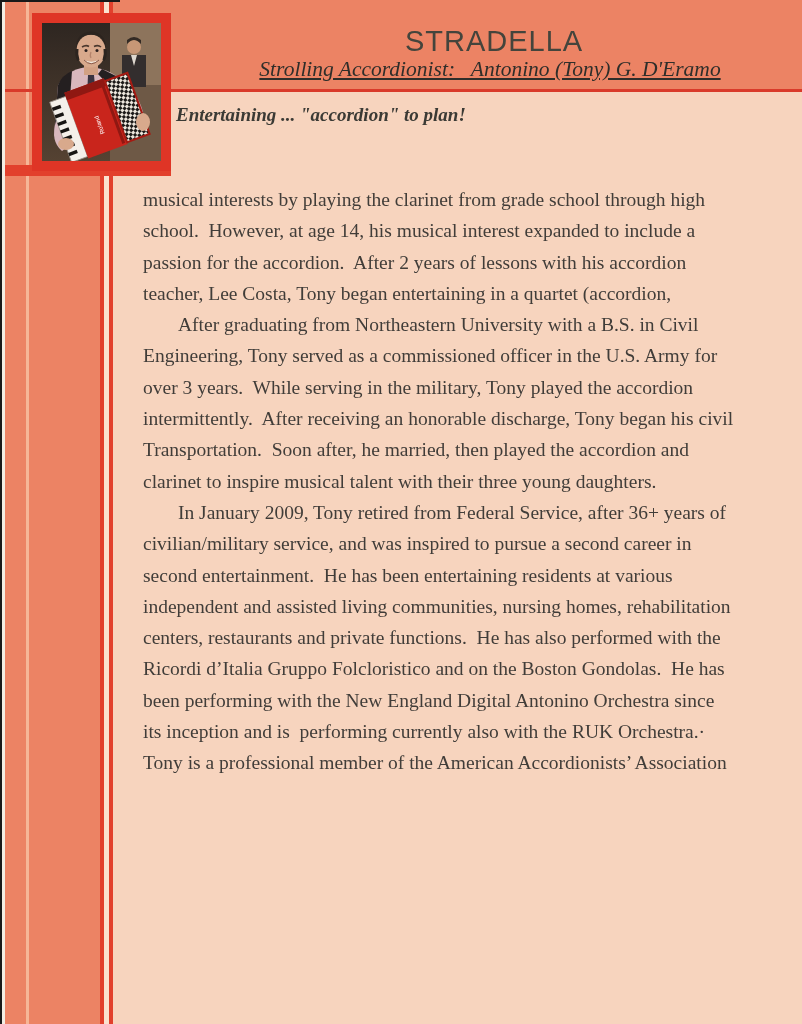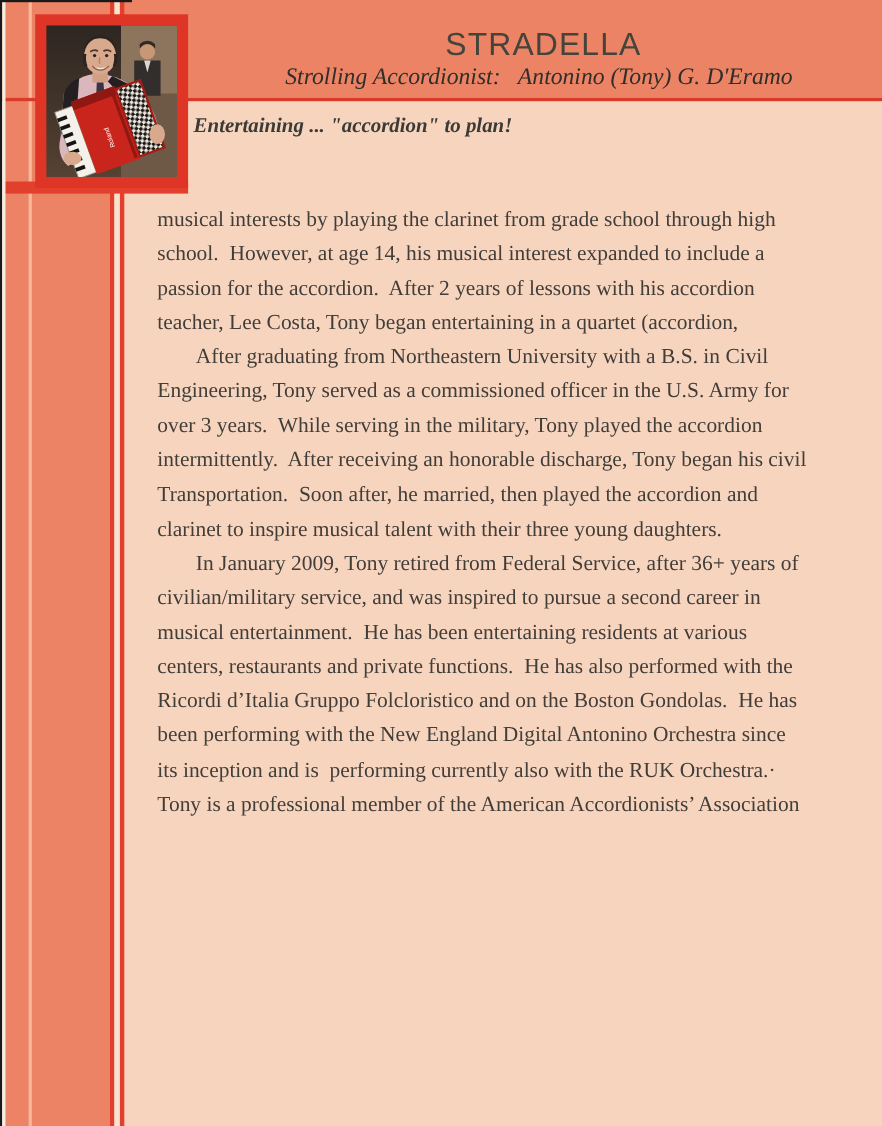--- a/index.html
+++ b/index.html
@@ -36,21 +36,21 @@
   .edge-left-dark{top:0;left:0;width:2px;height:1024px;background:#191919;z-index:6;}
   .edge-left-light{top:0;left:2px;width:3px;height:1024px;background:#f3ede3;z-index:6;}
   .edge-top-dark{top:0;left:0;width:120px;height:2px;background:#191919;z-index:7;}
   .doc-title{
     top:26px;left:184px;width:620px;text-align:center;z-index:5;
     font-family:"Liberation Sans", sans-serif;
     font-size:29px;line-height:30px;letter-spacing:1px;color:var(--title-gray);
   }
   .doc-subtitle{
     top:57px;left:180px;width:620px;text-align:center;z-index:5;
-    font-style:italic;font-size:21.5px;line-height:24px;color:#2f2e2a;white-space:pre;
+    font-style:italic;font-size:21.5px;line-height:24px;color:#2f2e2a;white-space:pre;text-decoration:underline;
   }
   .tagline{
     top:102px;left:176px;z-index:5;
     font-style:italic;font-weight:600;font-size:19px;line-height:26px;
     color:#3b3a35;white-space:pre;
   }
   .bio{
     top:184px;left:143px;width:650px;z-index:5;
     font-size:19.5px;color:var(--body-text);
   }
@@ -149,19 +149,20 @@
     <div class="line">passion for the accordion.  After 2 years of lessons with his accordion</div>
     <div class="line">teacher, Lee Costa, Tony began entertaining in a quartet (accordion,</div>
     <div class="line indent">After graduating from Northeastern University with a B.S. in Civil</div>
     <div class="line">Engineering, Tony served as a commissioned officer in the U.S. Army for</div>
     <div class="line">over 3 years.  While serving in the military, Tony played the accordion</div>
     <div class="line">intermittently.  After receiving an honorable discharge, Tony began his civil</div>
     <div class="line">Transportation.  Soon after, he married, then played the accordion and</div>
     <div class="line">clarinet to inspire musical talent with their three young daughters.</div>
     <div class="line indent">In January 2009, Tony retired from Federal Service, after 36+ years of</div>
     <div class="line">civilian/military service, and was inspired to pursue a second career in</div>
-    <div class="line">musical entertainment.  He has been entertaining residents at various</div>
+    <div class="line">second entertainment.  He has been entertaining residents at various</div>
+    <div class="line">independent and assisted living communities, nursing homes, rehabilitation</div>
     <div class="line">centers, restaurants and private functions.  He has also performed with the</div>
     <div class="line">Ricordi d’Italia Gruppo Folcloristico and on the Boston Gondolas.  He has</div>
     <div class="line">been performing with the New England Digital Antonino Orchestra since</div>
     <div class="line">its inception and is  performing currently also with the RUK Orchestra.·</div>
     <div class="line">Tony is a professional member of the American Accordionists’ Association</div>
   </div>
 
 </body></html>

